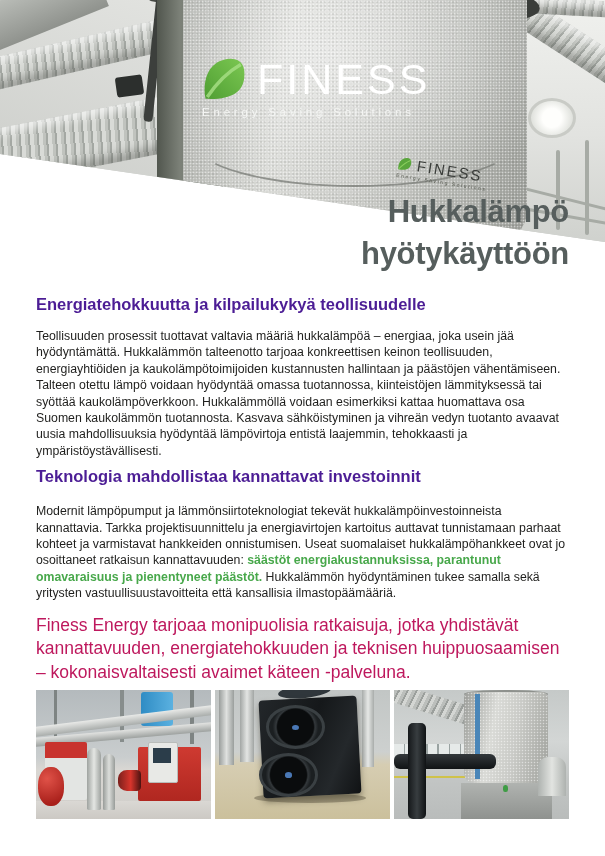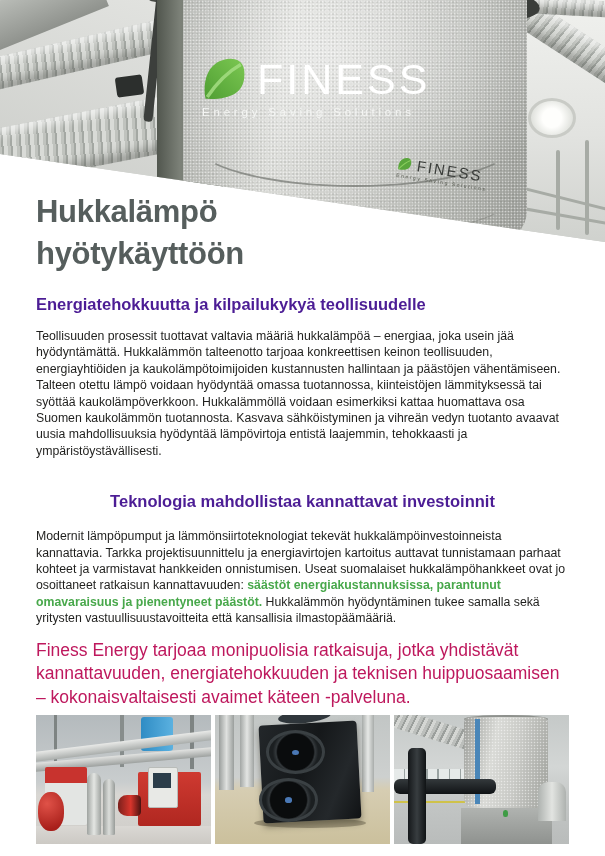--- a/index.html
+++ b/index.html
@@ -51,23 +51,23 @@
   
   .sticker { left:396px; top:164px; width:130px; transform:rotate(9deg); display:flex; flex-direction:column; }
   .sticker-row { position:static; display:flex; align-items:center; }
   .leaf-mini { position:static; width:15px; height:14px; margin-right:5px; }
   .sticker-text { position:static; color:#3b3e3b; font-size:15px; font-weight:400; letter-spacing:2px; }
   .sticker-tagline { position:static; color:#55584f; font-size:5px; letter-spacing:1.6px; margin-top:1px; margin-left:1px; white-space:nowrap; }
 
   
   .content { position:absolute; top:0; left:0; width:605px; padding:191px 36px 0 36px; }
   .page-title { font-size:31px; line-height:42px; font-weight:700; color:#565e5d; letter-spacing:-0.3px; }
-  .page-title span { display:block; }
+  .page-title span { display:block;text-align:right; }
   .subhead { margin-top:18px; font-size:16.5px; line-height:22px; font-weight:700; color:#4c1d95; }
-  .subhead.second { margin-top:31px;text-align:center; }
+  .subhead.second { margin-top:6px; }
   .body-text { margin-top:13px; font-size:12.3px; line-height:16.4px; color:#1f1f1d; }
   .body-text.second { margin-top:16px; }
   .hl { color:#48a84b; font-weight:700; }
   .closing { margin-top:12px; font-size:17.5px; line-height:23.4px; color:#be185d; }
 
   
   .photos { margin-top:6px; display:flex; gap:4px; height:129px; }
   .photo { position:relative; flex:1; overflow:hidden; }
   .photo * { position:absolute; }
 

